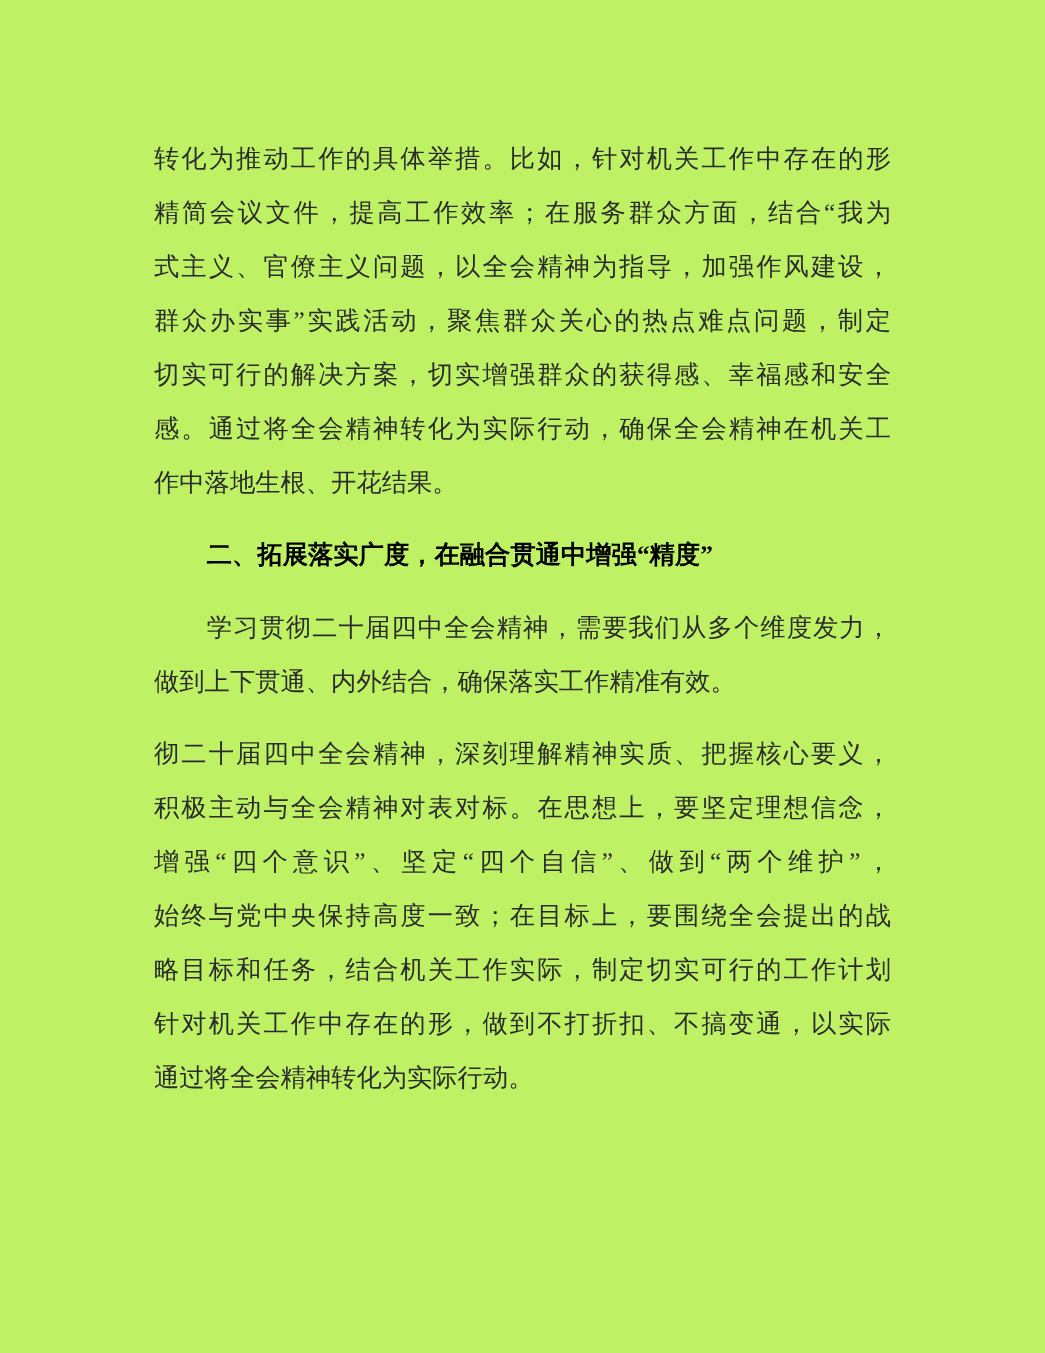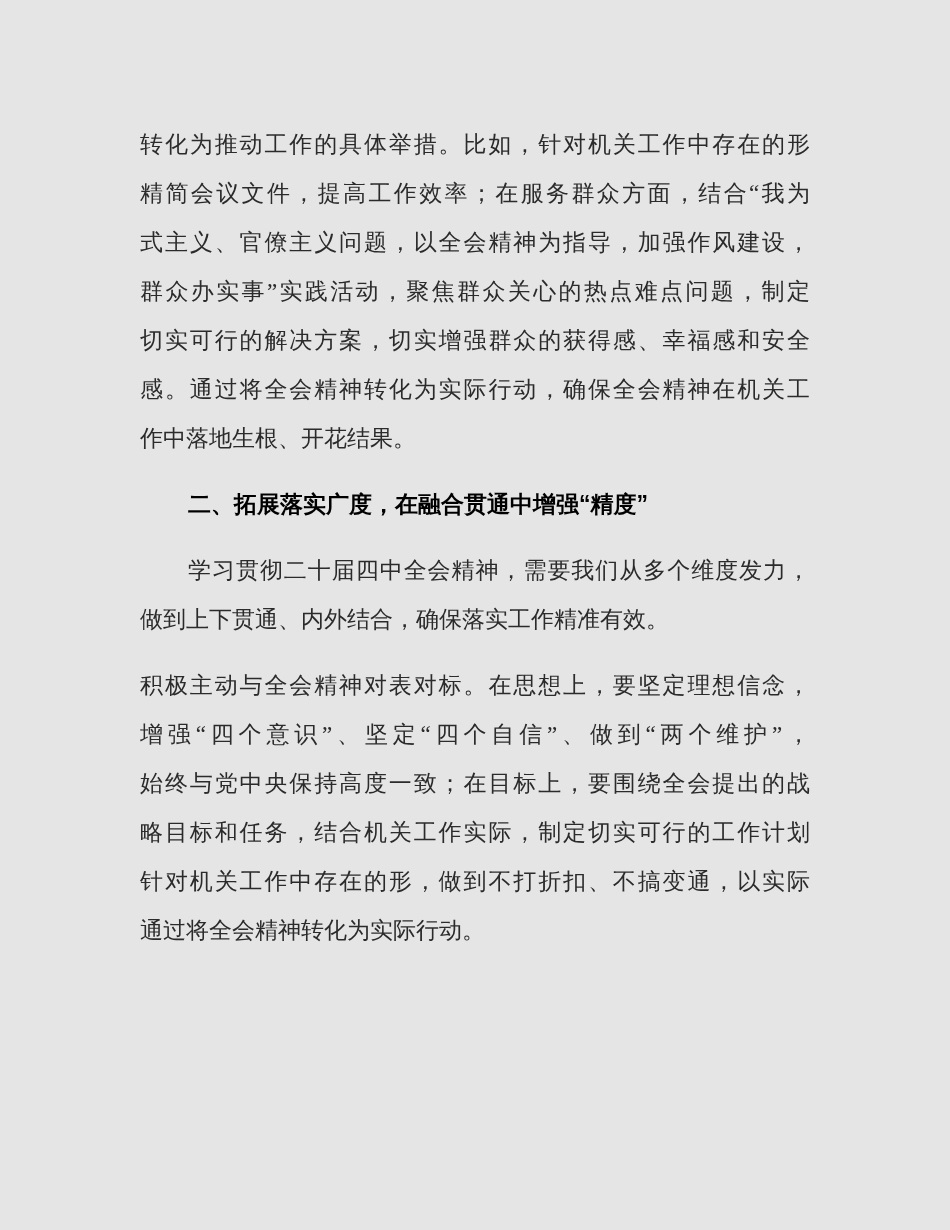--- a/index.html
+++ b/index.html
@@ -4,21 +4,21 @@
 <style>
   html, body {
     margin: 0;
     padding: 0;
     background: #ffffff;
   }
   .page {
     position: relative;
     width: 950px;
     height: 1230px;
-    background: #e5e5e5;
+    background: #bef264;
     overflow: hidden;
   }
   .doc {
     box-sizing: border-box;
     width: 950px;
     padding: 120px 140px 0 140px;
   }
   .para {
     margin: 0 0 17px 0;
     padding: 0;
@@ -33,21 +33,21 @@
     overflow: hidden;
     white-space: normal;
   }
   .line.stretch {
     text-align-last: justify;
   }
   .line.indent {
     text-indent: 48px;
   }
   .seg-bold {
-    font-family: Liberation Sans, sans-serif;
+    font-family: Liberation Serif, serif;
     font-weight: 700;
     color: #000000;
   }
   .para.heading .line {
     color: #000000;
   }
 </style>
 </head>
 <body>
 
@@ -63,20 +63,21 @@
         <span class="line"><span class="seg-regular">作中落地生根、开花结果。</span></span>
       </div>
       <div class="para heading">
         <span class="line indent"><span class="seg-bold">二、拓展落实广度，在融合贯通中增强“精度”</span></span>
       </div>
       <div class="para body">
         <span class="line stretch indent"><span class="seg-regular">学习贯彻二十届四中全会精神，需要我们从多个维度发力，</span></span>
         <span class="line"><span class="seg-regular">做到上下贯通、内外结合，确保落实工作精准有效。</span></span>
       </div>
       <div class="para body">
+        <span class="line stretch"><span class="seg-regular">彻二十届四中全会精神，深刻理解精神实质、把握核心要义，</span></span>
         <span class="line stretch"><span class="seg-regular">积极主动与全会精神对表对标。在思想上，要坚定理想信念，</span></span>
         <span class="line stretch"><span class="seg-regular">增强“四个意识”、坚定“四个自信”、做到“两个维护”，</span></span>
         <span class="line stretch"><span class="seg-regular">始终与党中央保持高度一致；在目标上，要围绕全会提出的战</span></span>
         <span class="line stretch"><span class="seg-regular">略目标和任务，结合机关工作实际，制定切实可行的工作计划</span></span>
         <span class="line stretch"><span class="seg-regular">针对机关工作中存在的形，做到不打折扣、不搞变通，以实际</span></span>
         <span class="line"><span class="seg-regular">通过将全会精神转化为实际行动。</span></span>
       </div>
     </div>
 </div>
 

